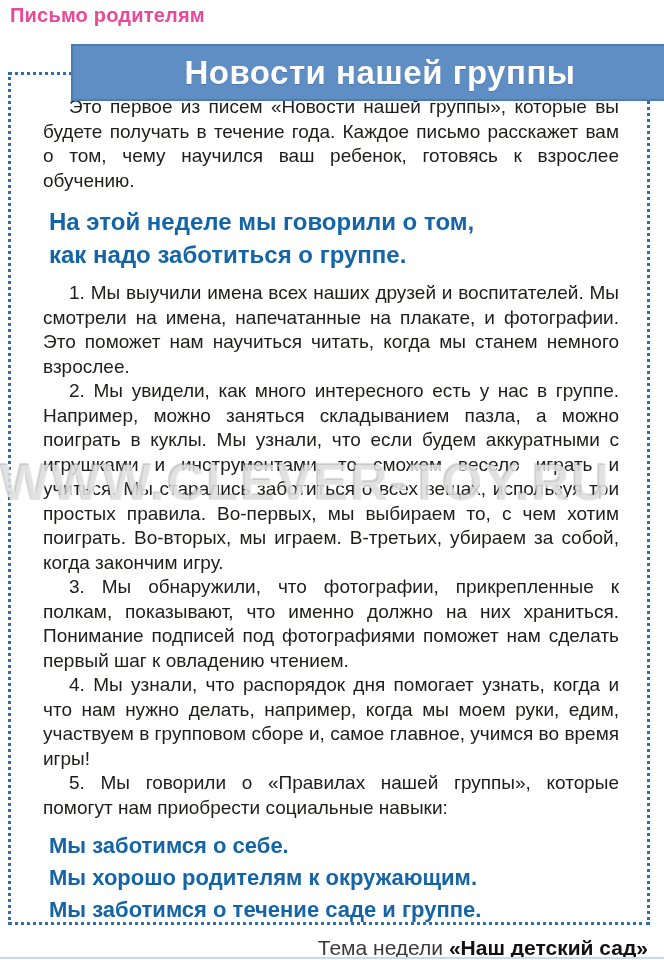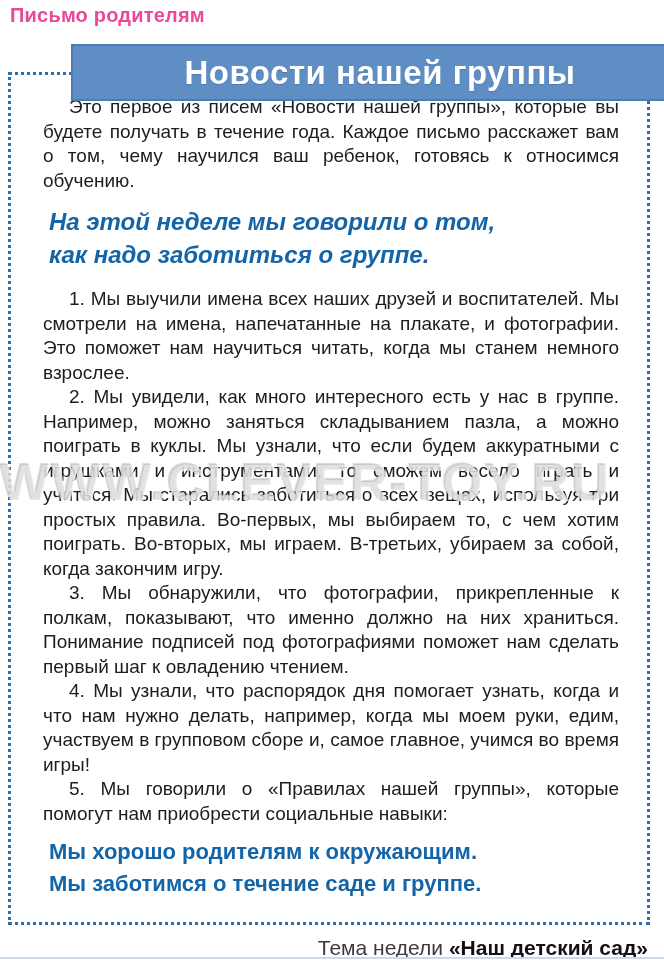--- a/index.html
+++ b/index.html
@@ -58,26 +58,25 @@
     text-shadow: 0 1px 1px rgba(0,0,0,0.15);
   }
   .body-p {
     margin: 0;
     font-size: 19px;
     line-height: 24.5px;
     text-align: justify;
     text-indent: 26px;
   }
   .week-heading {
-    margin: 12px 0 16px 6px;
+    margin: 12px 0 10px 6px;
     color: #1464a8;
     font-size: 24px;
     font-weight: bold;
     line-height: 33px;
-    font-style: italic;
   }
   .week-heading .line { display: block; }
   .rules {
     margin: 10px 0 10px 6px;
     color: #1464a8;
     font-size: 22px;
     font-weight: bold;
     line-height: 32px;
   }
   .rules .rule { display: block; }
@@ -122,38 +121,39 @@
 <div class="page">
 
   <div class="kicker">Письмо родителям</div>
 
   <div class="banner">
     <span>Новости нашей группы</span>
   </div>
 
   <div class="frame">
 
-    <p class="body-p">Это первое из писем «Новости нашей группы», которые вы будете получать в течение года. Каждое письмо расскажет вам о том, чему научился ваш ребенок, готовясь к относимся обучению.</p>
+    <p class="body-p">Это первое из писем «Новости нашей группы», которые вы будете получать в течение года. Каждое письмо расскажет вам о том, чему научился ваш ребенок, готовясь к взрослее обучению.</p>
 
     <h2 class="week-heading">
       <span class="line">На этой неделе мы говорили о том,</span>
       <span class="line">как надо заботиться о группе.</span>
     </h2>
 
     <p class="body-p">1. Мы выучили имена всех наших друзей и воспитателей. Мы смотрели на имена, напечатанные на плакате, и фотографии. Это поможет нам научиться читать, когда мы станем немного взрослее.</p>
 
     <p class="body-p">2. Мы увидели, как много интересного есть у нас в группе. Например, можно заняться складыванием пазла, а можно поиграть в куклы. Мы узнали, что если будем аккуратными с игрушками и инструментами, то сможем весело играть и учиться. Мы старались заботиться о всех вещах, используя три простых правила. Во-первых, мы выбираем то, с чем хотим поиграть. Во-вторых, мы играем. В-третьих, убираем за собой, когда закончим игру.</p>
 
     <p class="body-p">3. Мы обнаружили, что фотографии, прикрепленные к полкам, показывают, что именно должно на них храниться. Понимание подписей под фотографиями поможет нам сделать первый шаг к овладению чтением.</p>
 
     <p class="body-p">4. Мы узнали, что распорядок дня помогает узнать, когда и что нам нужно делать, например, когда мы моем руки, едим, участвуем в групповом сборе и, самое главное, учимся во время игры!</p>
 
     <p class="body-p">5. Мы говорили о «Правилах нашей группы», которые помогут нам приобрести социальные навыки:</p>
 
     <div class="rules">
+      <span class="rule">Мы заботимся о себе.</span>
       <span class="rule">Мы хорошо родителям к окружающим.</span>
       <span class="rule">Мы заботимся о течение саде и группе.</span>
     </div>
 
   </div>
 
   <div class="watermark">WWW.CLEVER-TOY.RU</div>
 
   <div class="footer">
     <span>Тема недели</span>

